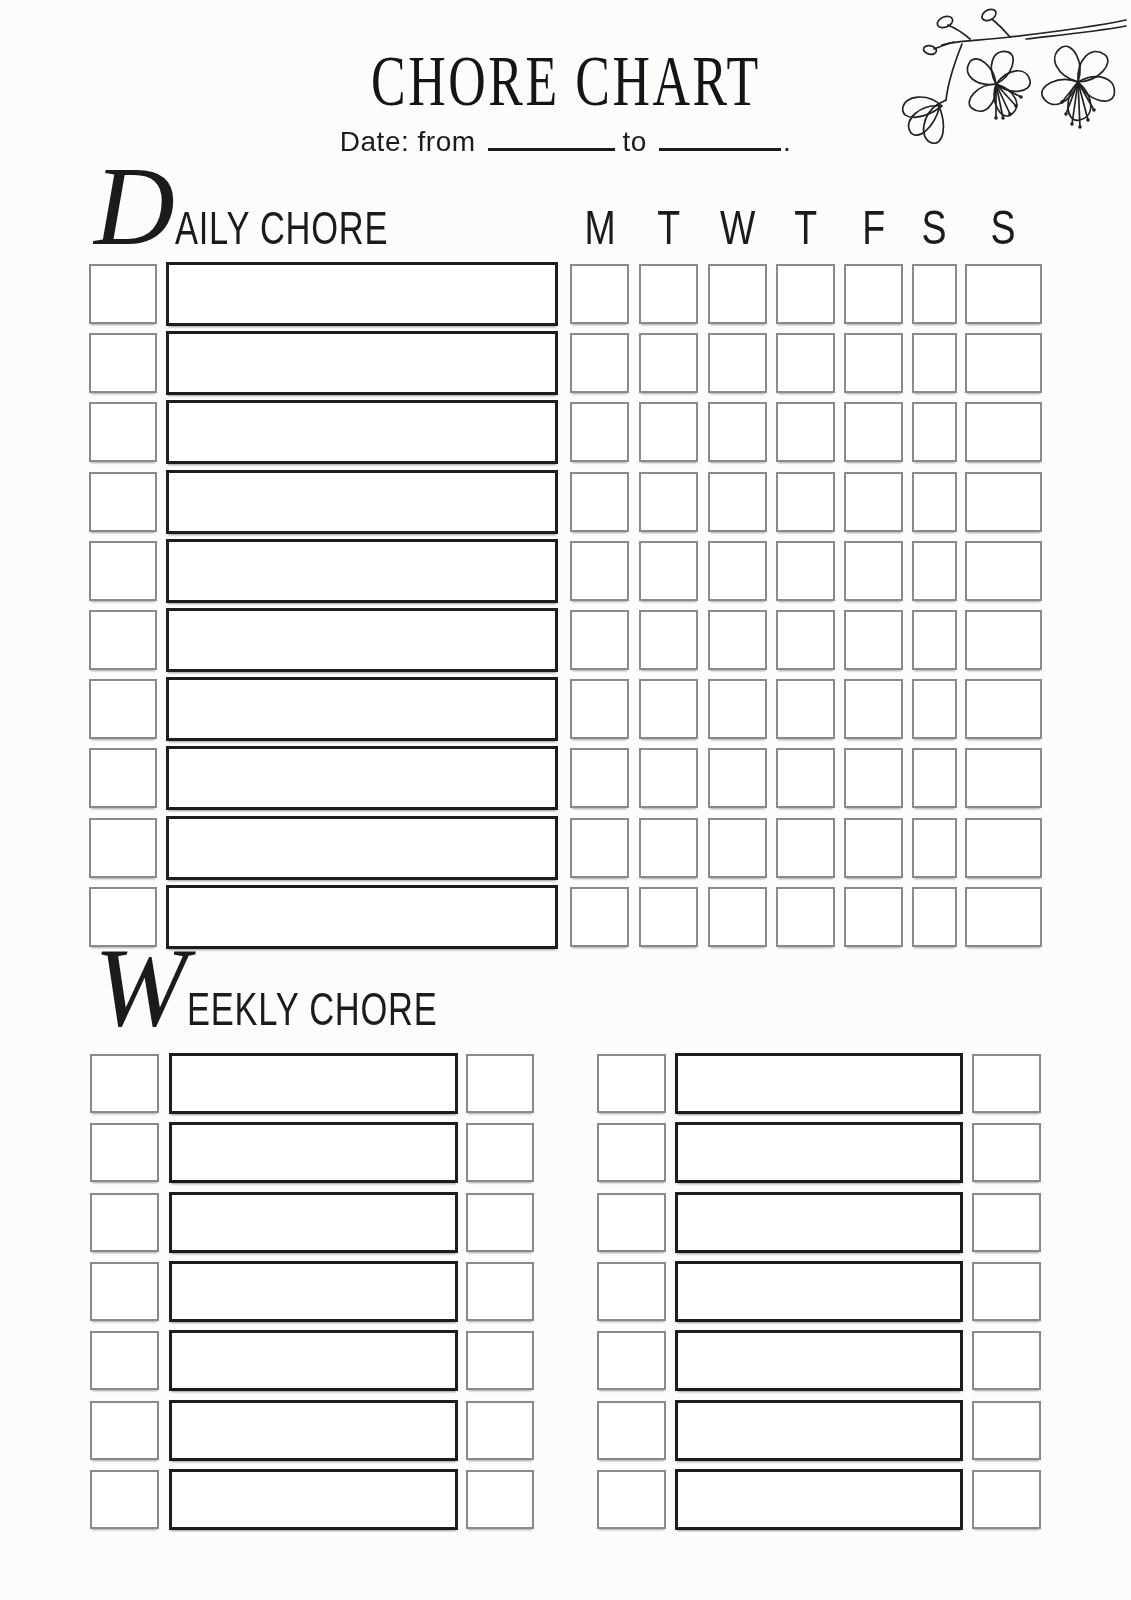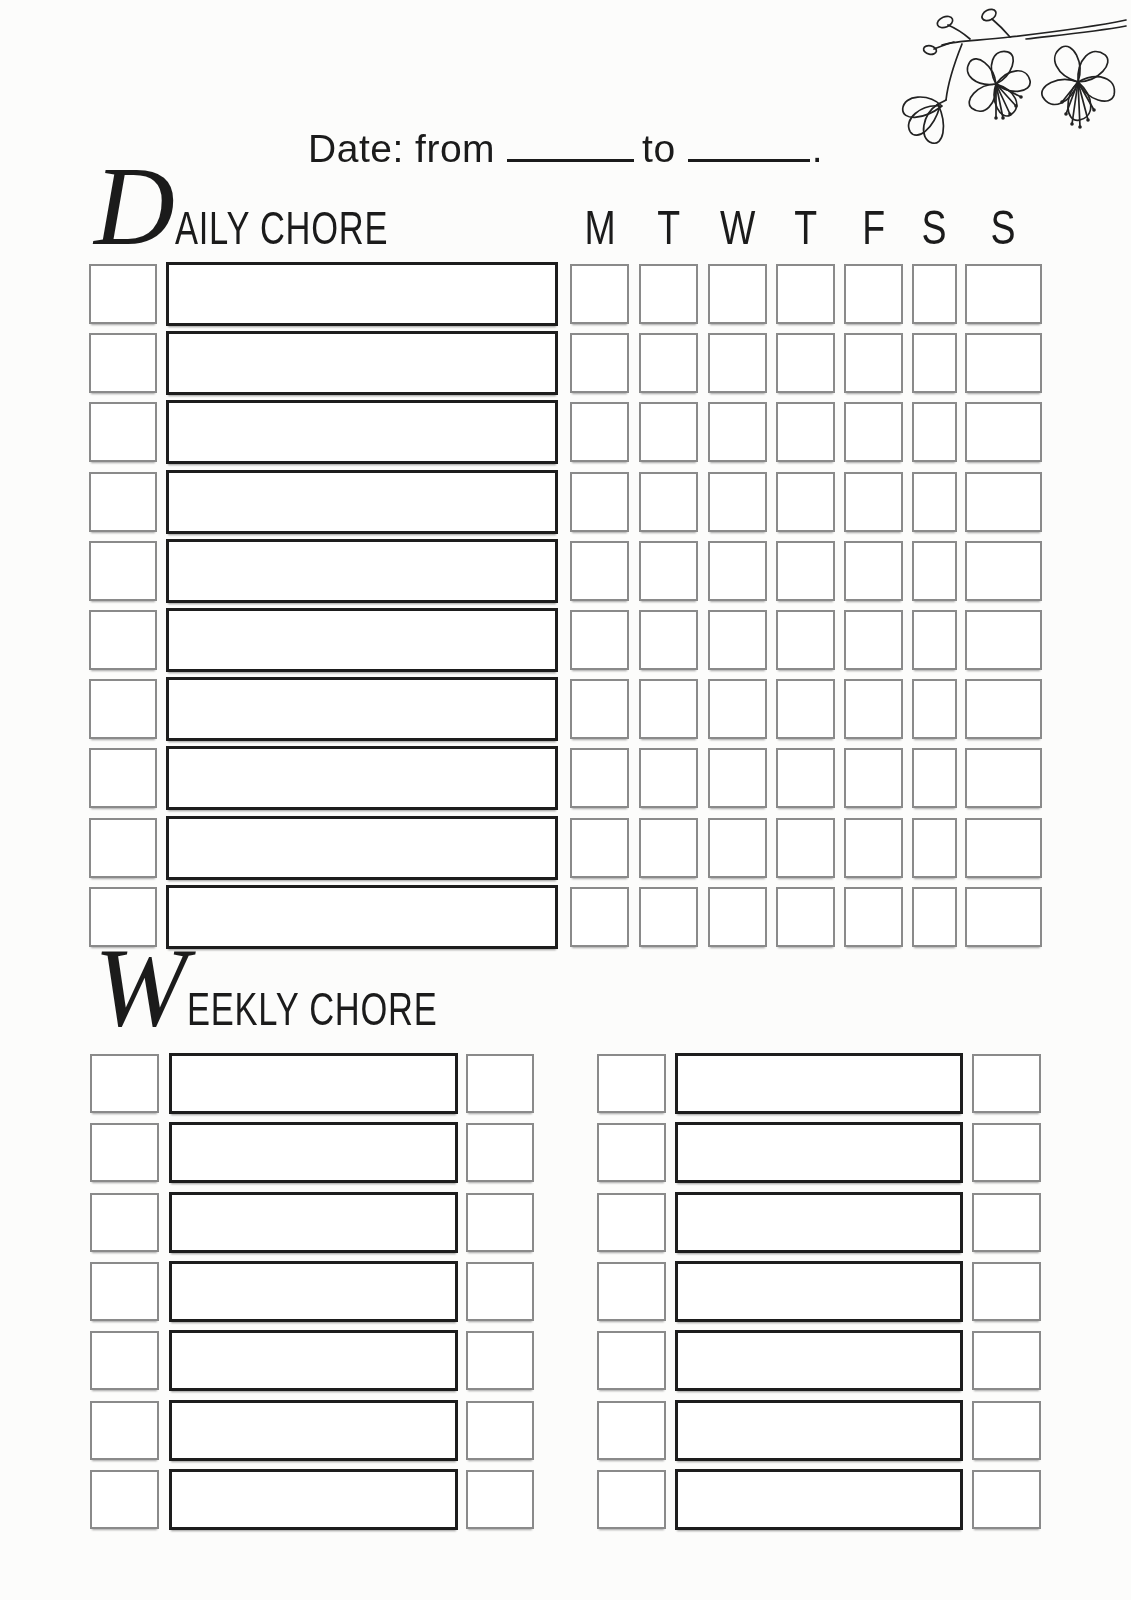--- a/index.html
+++ b/index.html
@@ -10,21 +10,21 @@
   }
   
   h1.title{
     position:absolute;left:0;right:0;top:46px;margin:0;text-align:center;
     font-family:"Liberation Serif",serif;font-weight:400;
     font-size:71px;line-height:1;color:#151515;
   }
   .title-inner{display:inline-block;transform:scaleX(.73);letter-spacing:.05em;white-space:nowrap;}
   .date-line{
     position:absolute;left:0;right:0;top:120px;text-align:center;
-    font-size:39px;line-height:38px;letter-spacing:.5px;white-space:nowrap;
+    font-size:28px;line-height:38px;letter-spacing:.5px;white-space:nowrap;
   }
   .blank{display:inline-block;width:127px;height:1em;border-bottom:3px solid var(--ink,#1b1b1b);margin:0 8px 0 12px;}
   .blank2{width:122px;margin:0 2px 0 12px;}
   .flower{position:absolute;left:858px;top:2px;width:270px;height:162px;}
   
   .section-heading{position:absolute;display:flex;align-items:baseline;}
   .daily-heading{left:94px;top:150px;}
   .weekly-heading{left:94px;top:931px;}
   .initial{
     font-family:"Liberation Serif",serif;font-style:italic;font-weight:400;
@@ -48,20 +48,21 @@
     border:3px solid var(--field-border,#1d1d1d);
     box-shadow:0 3px 2px -2px rgba(0,0,0,.4);
   }
   .gridlayer{position:absolute;left:0;top:0;width:100%;height:100%;}
 </style>
 </head>
 <body>
 
 <div class="page" style="--ink: #1b1b1b; --cb-border: #8a8a8a; --field-border: #1d1d1d; --bg: #fcfcfb;">
 
+  <h1 class="title"><span class="title-inner">CHORE CHART</span></h1>
 
   <div class="date-line"><span>Date: from</span><span class="blank"></span><span>to</span><span class="blank blank2"></span><span>.</span></div>
 
   <svg class="flower" viewBox="0 0 270 162">
     <g stroke="#222" fill="none" stroke-width="1.7" stroke-linecap="round">
       <path d="M268 18 C230 26 195 30 152 35 C120 39 100 38 84 43"></path>
       <path d="M268 24 C235 30 202 33 168 37"></path>
       <path d="M152 35 C146 28 140 22 134 17"></path>
       <path d="M112 37 C104 30 97 26 90 23"></path>
       <path d="M96 40 C88 42 81 45 76 47"></path>

